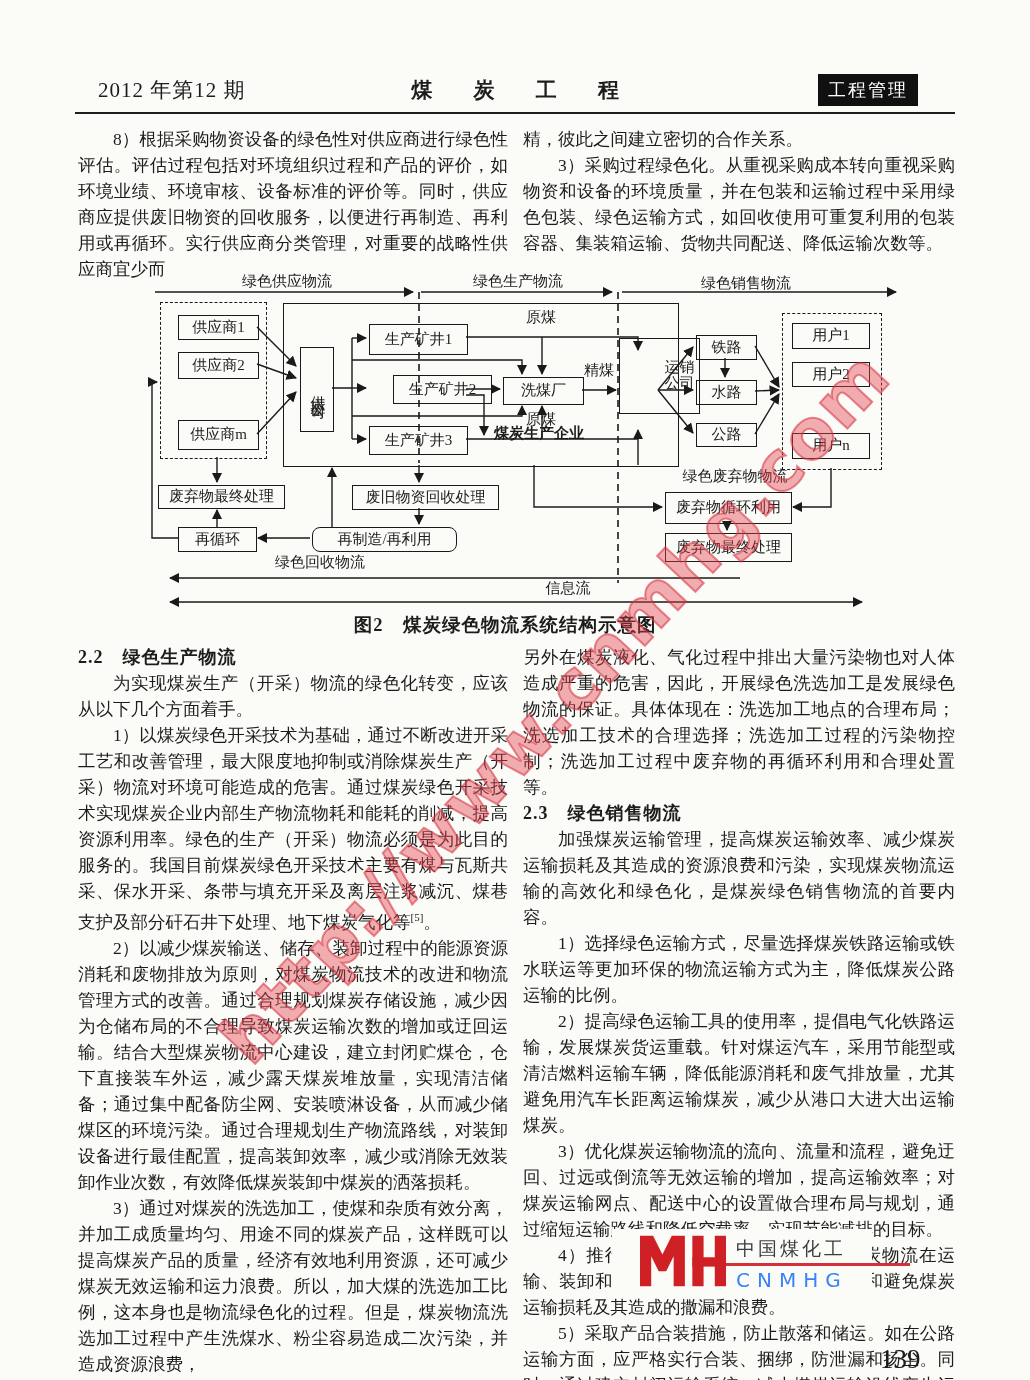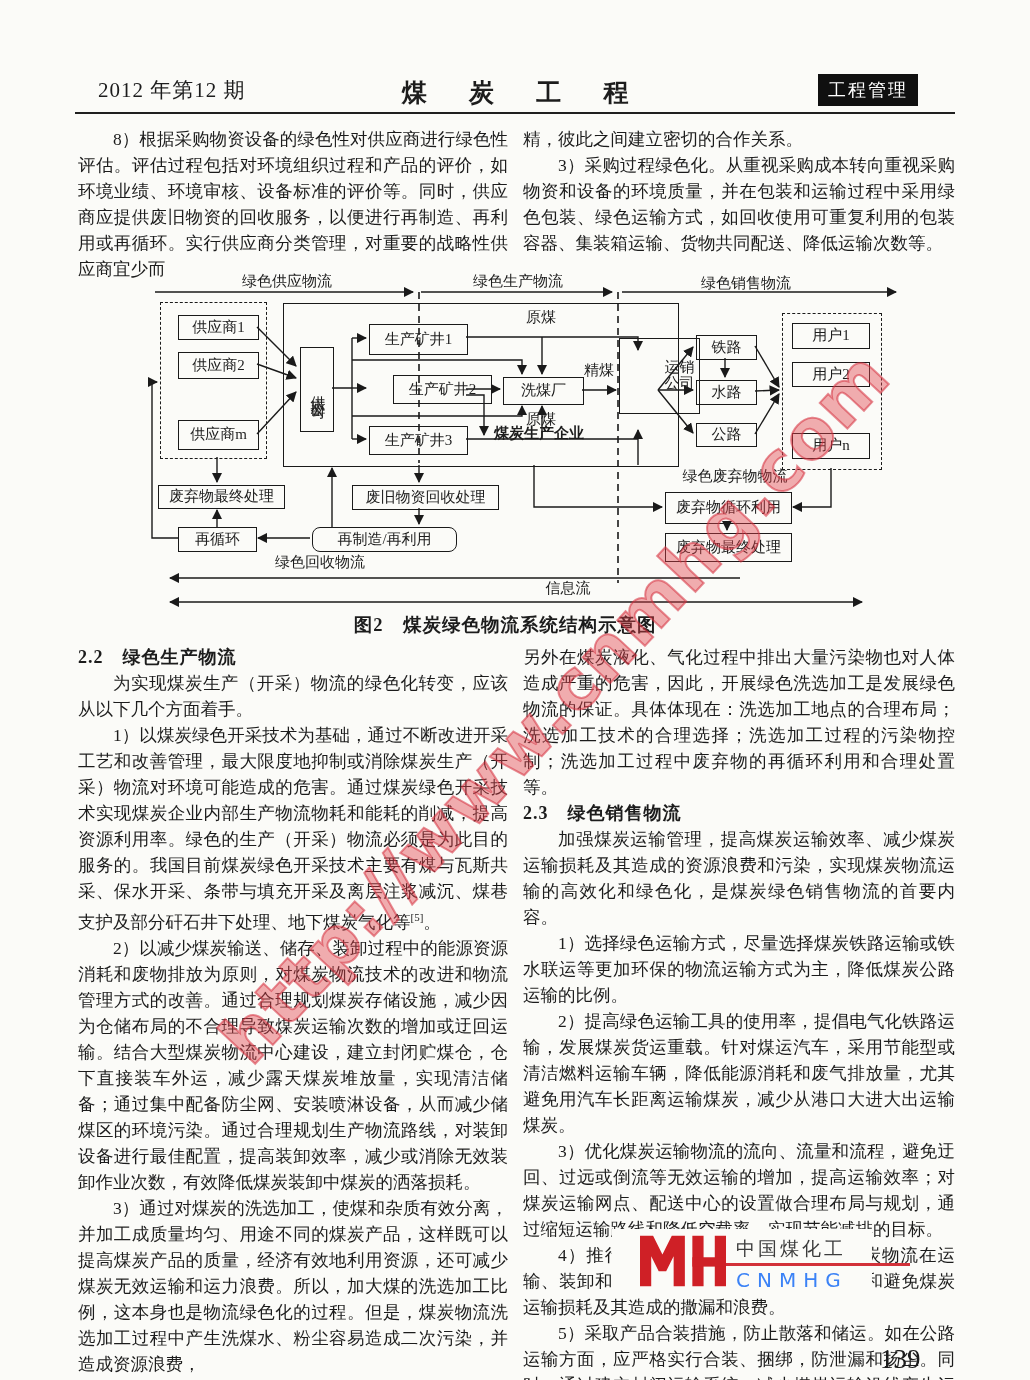--- a/index.html
+++ b/index.html
@@ -5,21 +5,21 @@
   html,body{margin:0;padding:0;}
   .page{
     position:relative; width:1030px; height:1380px;
     background:#fbfbf8; overflow:hidden;
     font-family:"Liberation Serif","DejaVu Serif",serif;
     color:#1c1c1c;
   }
   
   .hdr-issue{position:absolute;left:98px;top:76px;font-size:21px;letter-spacing:1px;}
   .hdr-journal{position:absolute;left:0;top:76px;width:1030px;text-align:center;
-    font-size:25px;font-weight:bold;letter-spacing:18px;text-indent:18px;}
+    font-size:21px;font-weight:bold;letter-spacing:18px;text-indent:18px;}
   .hdr-badge{position:absolute;left:818px;top:74px;background:#101010;color:#fff;
     font-size:18px;padding:4px 10px;letter-spacing:2px;}
   .hdr-rule{position:absolute;left:75px;top:112px;width:880px;height:2px;background:#1f1f1f;}
   
   .col{position:absolute;font-size:17.5px;line-height:26px;text-align:justify;}
   .col p{margin:0;}
   .col p.ind{text-indent:2em;}
   .col h3{margin:0;font-size:18px;font-weight:bold;line-height:26px;letter-spacing:1px;}
   sup{font-size:11px;}
   .ltop{left:78px;top:126px;width:430px;}

